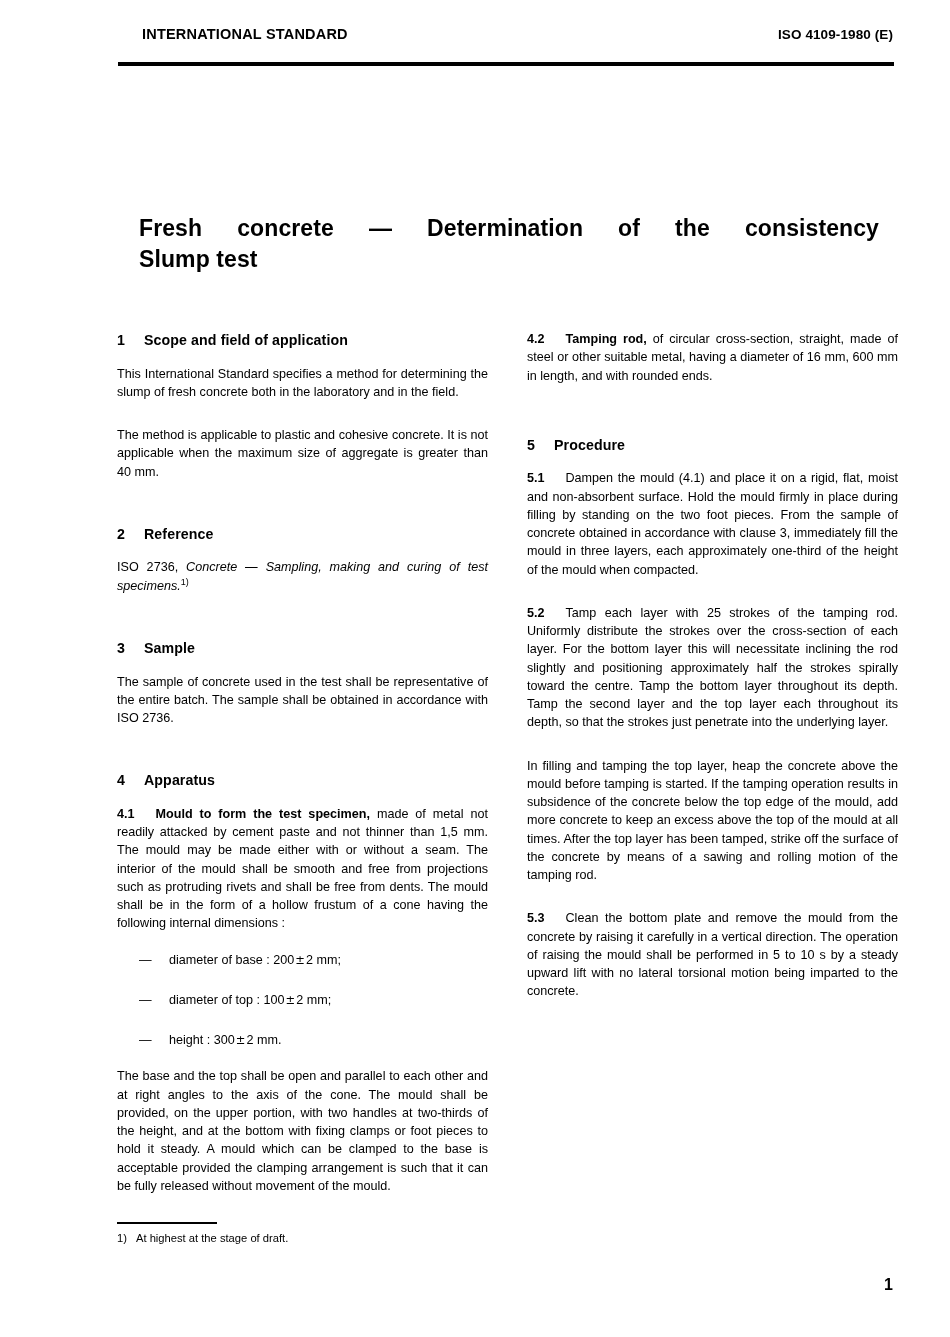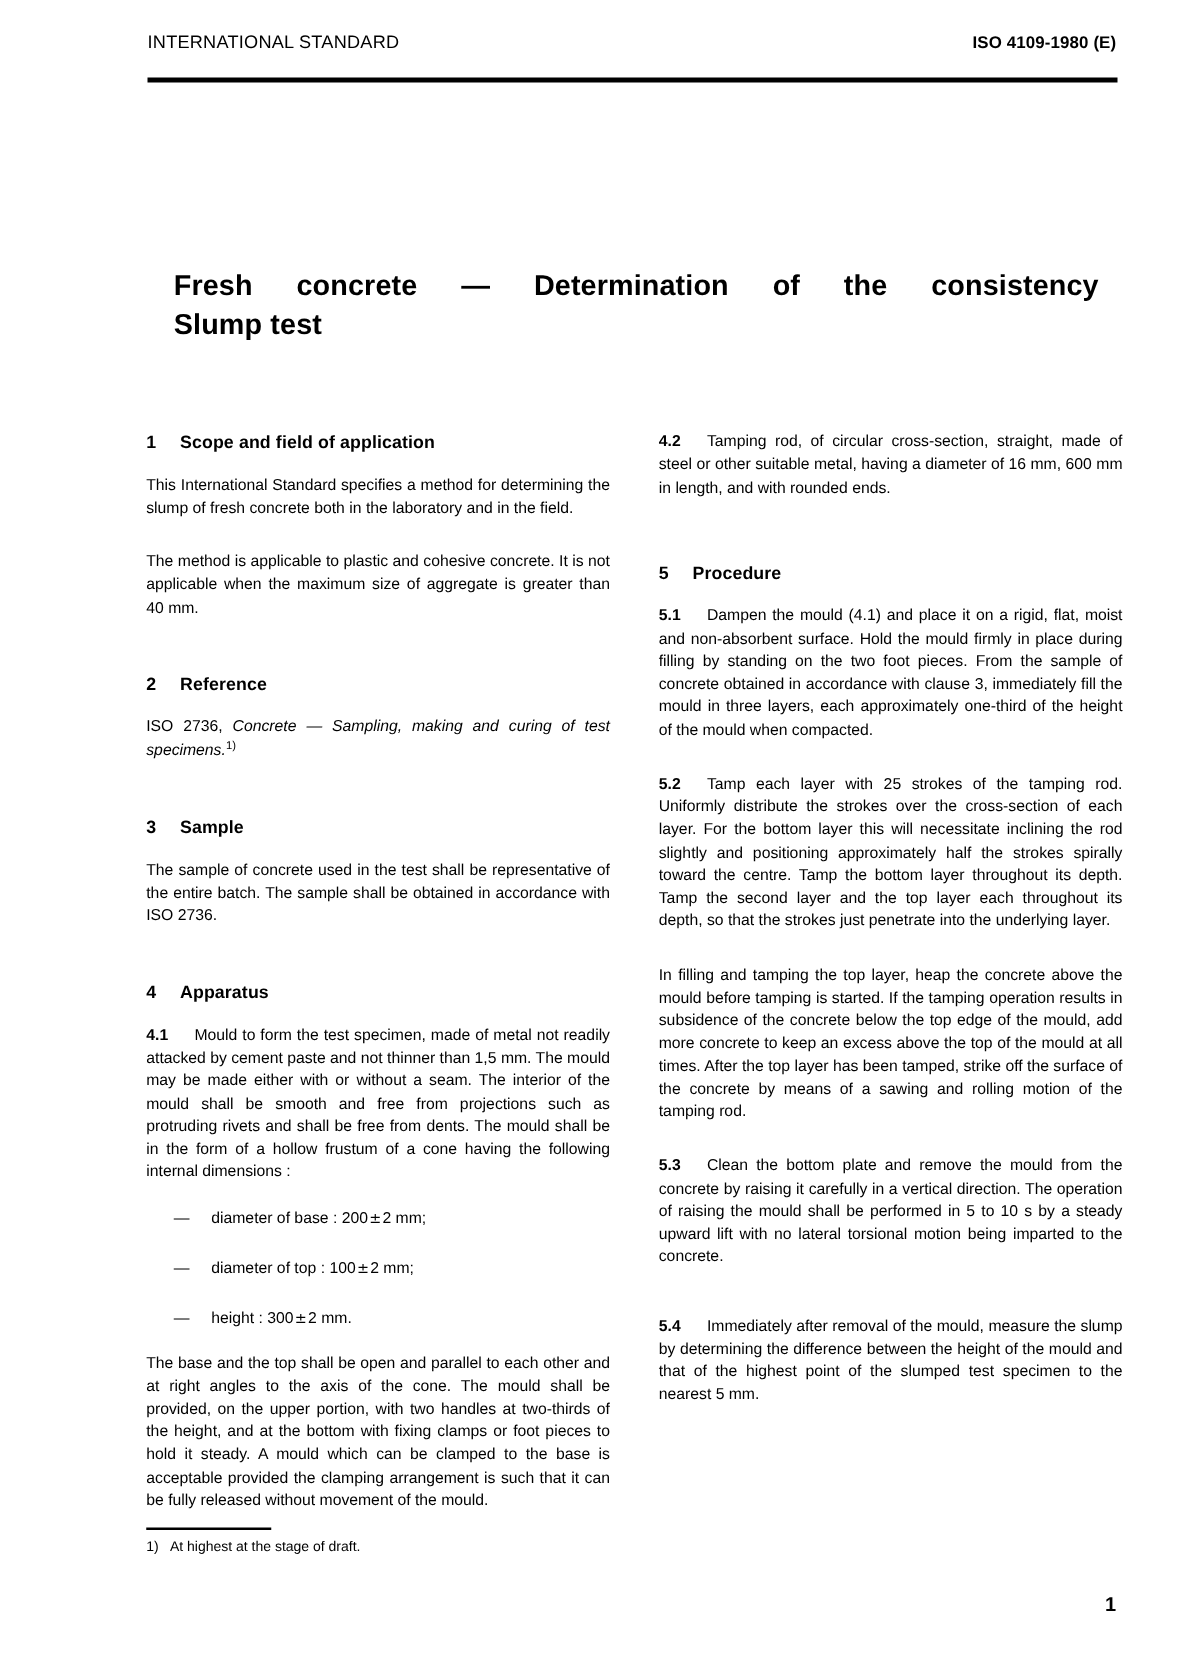--- a/index.html
+++ b/index.html
@@ -25,22 +25,23 @@
     position: absolute;
     left: 118px;
     top: 26px;
     width: 775px;
     display: flex;
     justify-content: space-between;
     align-items: baseline;
   }
   .header-left {
     font-size: 14.5px;
-    font-weight: normal;
+    font-weight: bold;
     letter-spacing: 0.2px;
+    margin-left: 24px;
   }
   .header-right {
     font-size: 13.5px;
     font-weight: bold;
     letter-spacing: 0.1px;
   }
   .header-rule {
     position: absolute;
     left: 118px;
     top: 62px;
@@ -67,21 +68,21 @@
     text-align-last: justify;
     white-space: normal;
   }
   .doc-title .tline2 {
     display: block;
   }
 
   
   .col {
     position: absolute;
-    top: 344px;
+    top: 330px;
     width: 371px;
     font-size: 12.6px;
     line-height: 1.45;
   }
   .col-left { left: 117px; }
   .col-right { left: 527px; }
 
   h2.sect {
     font-size: 14.2px;
     font-weight: bold;
@@ -99,21 +100,21 @@
   p.body {
     margin: 0 0 13px 0;
     text-align: justify;
     text-justify: inter-word;
     hyphens: none;
   }
   p.body:last-child { margin-bottom: 0; }
   p.tight { margin-bottom: 0; }
 
   .lead {
-    font-weight: normal;
+    font-weight: bold;
   }
   .lead-num {
     font-weight: bold;
     margin-right: 21px;
   }
   .ital {
     font-style: italic;
   }
   .sup {
     font-size: 9px;
@@ -257,21 +258,20 @@
 
     <div class="spacer-sm"></div>
 
     <p class="body"><span class="lead-num">5.3</span><span>Clean the bottom plate and remove the mould from the concrete by raising it carefully in a vertical direction. The operation of raising the mould shall be performed in 5 to 10 s by a steady upward lift with no lateral torsional motion being imparted to the concrete.</span></p>
 
     <div class="spacer-sm"></div>
 
 
     <div class="spacer-sm"></div>
 
-    <p class="body"><span class="lead-num">5.4</span><span>Immediately after removal of the mould, measure the slump by determining the difference between the height of the mould and that of the highest point of the slumped test specimen to the nearest 5 mm.</span></p>
   </div>
 
   <div class="footnote-rule"></div>
   <div class="footnote">
     <span class="fn-marker">1)</span><span>At highest at the stage of draft.</span>
   </div>
 
   <div class="page-number">1</div>
 
 </div>

